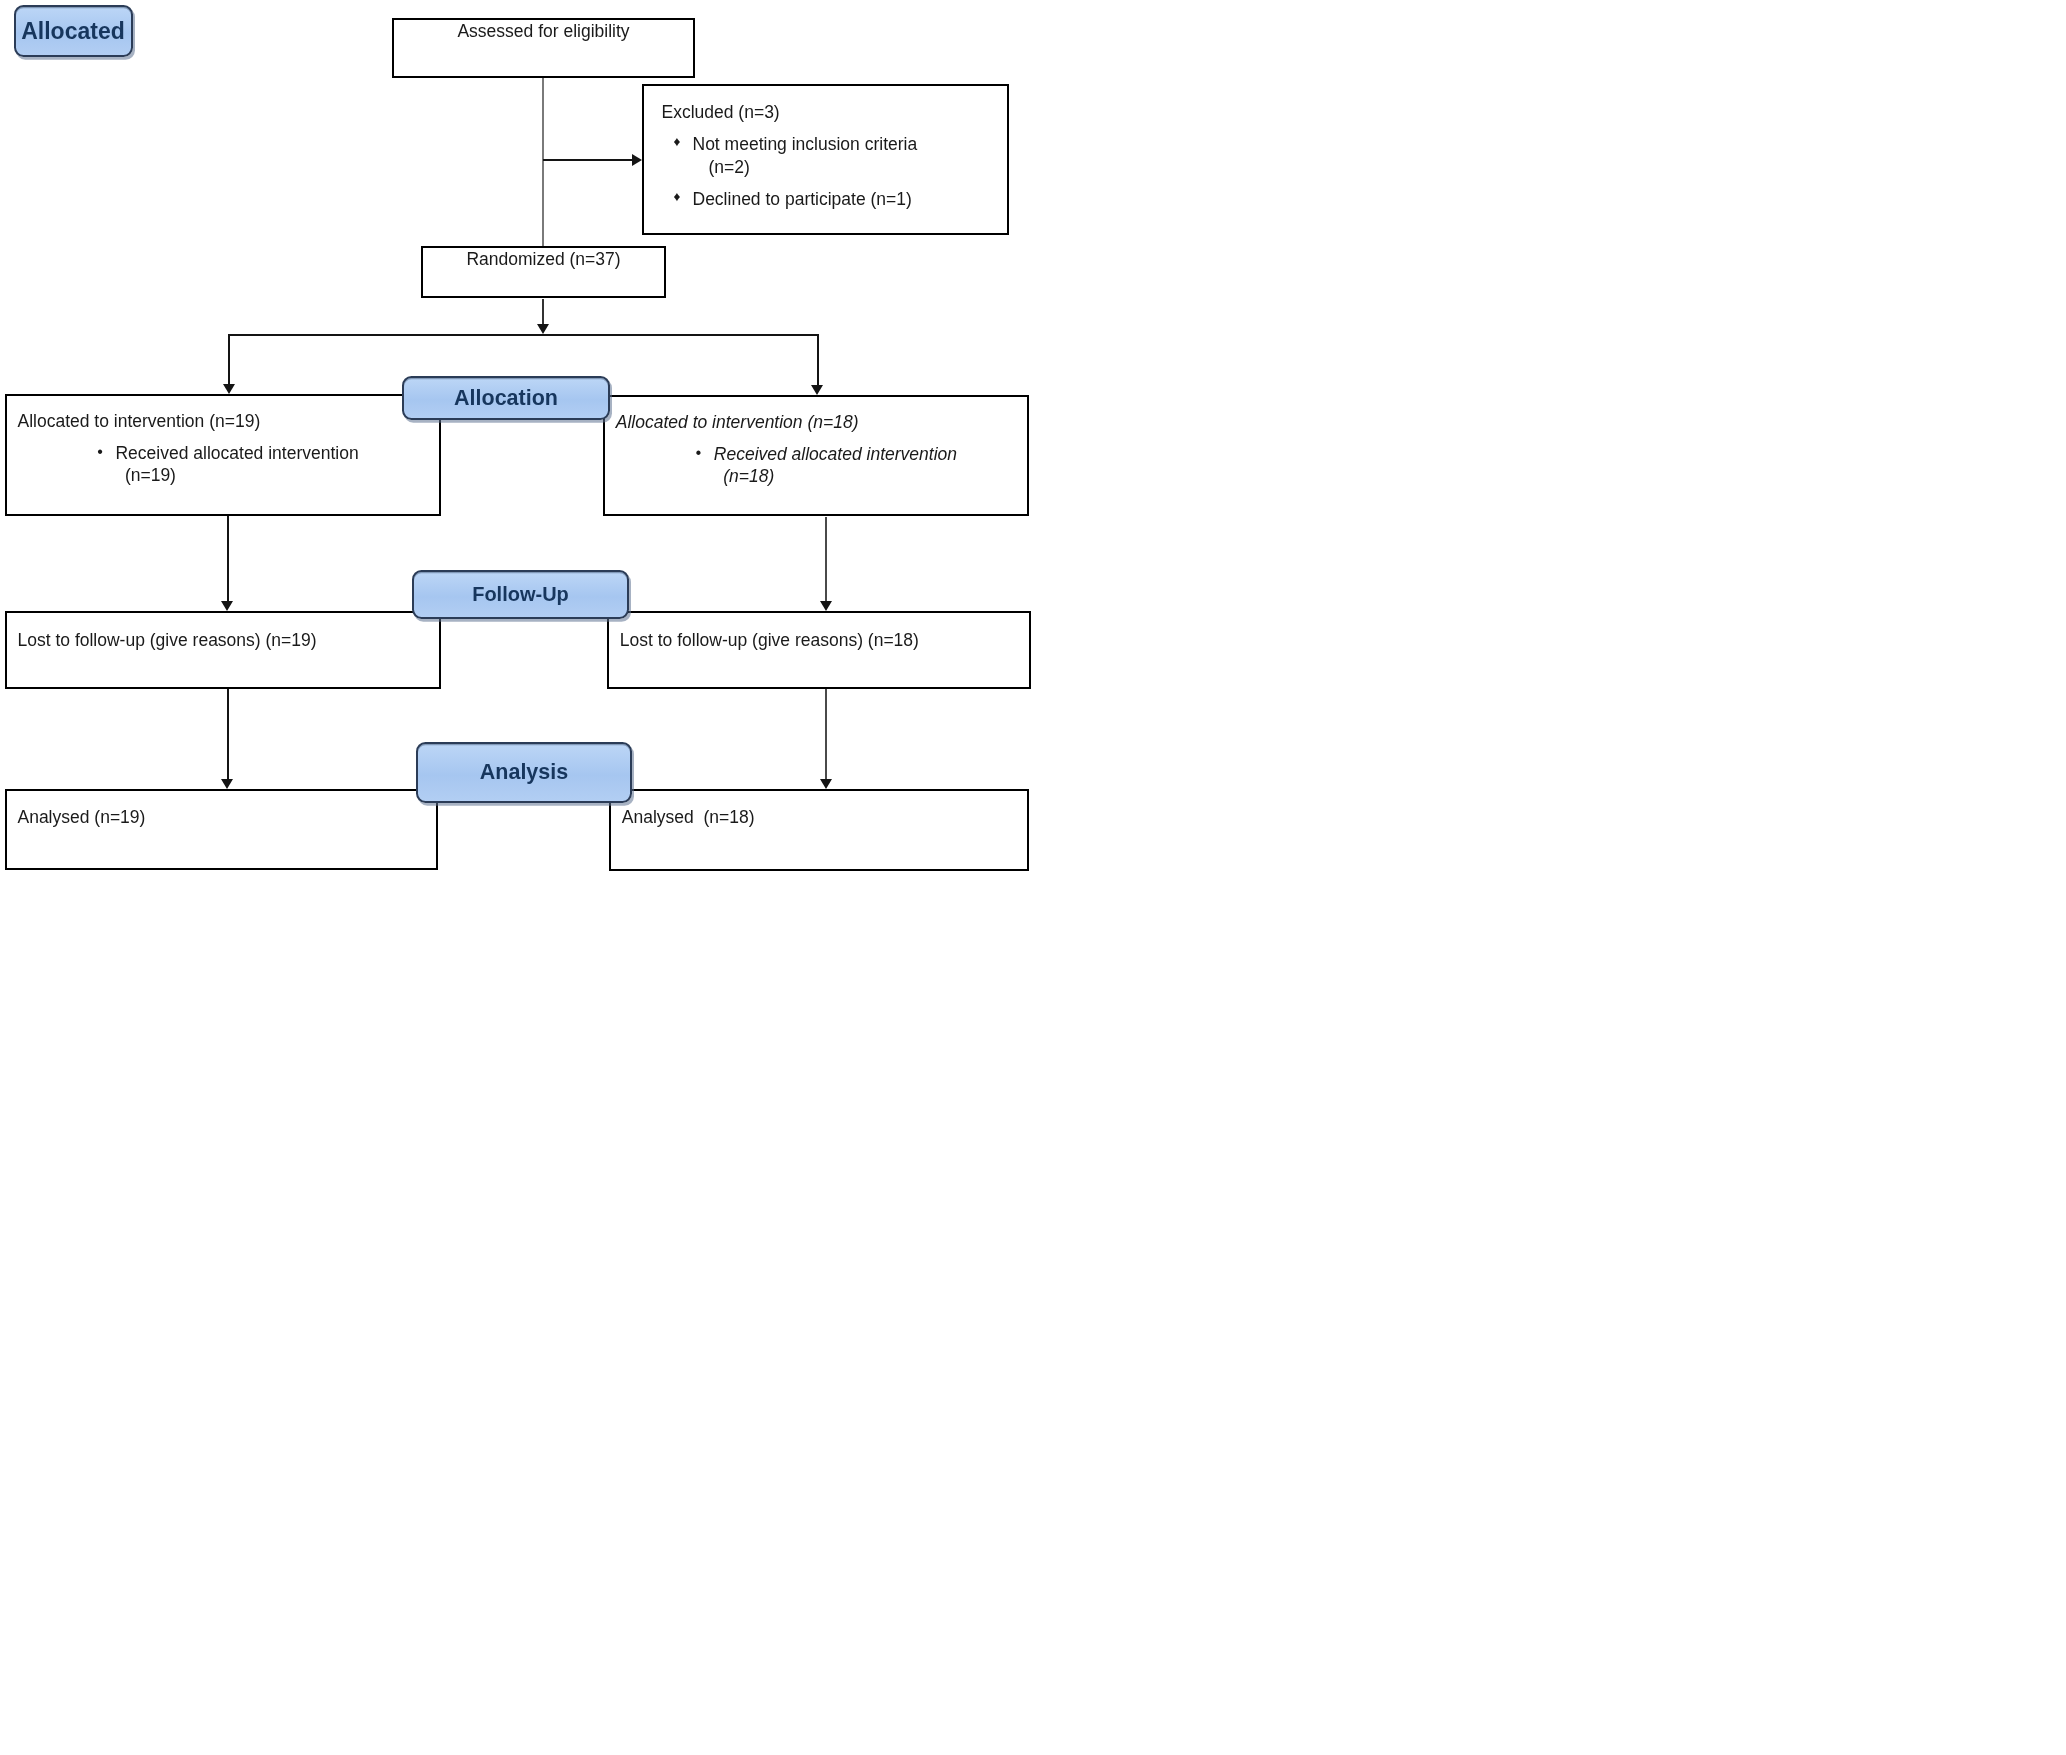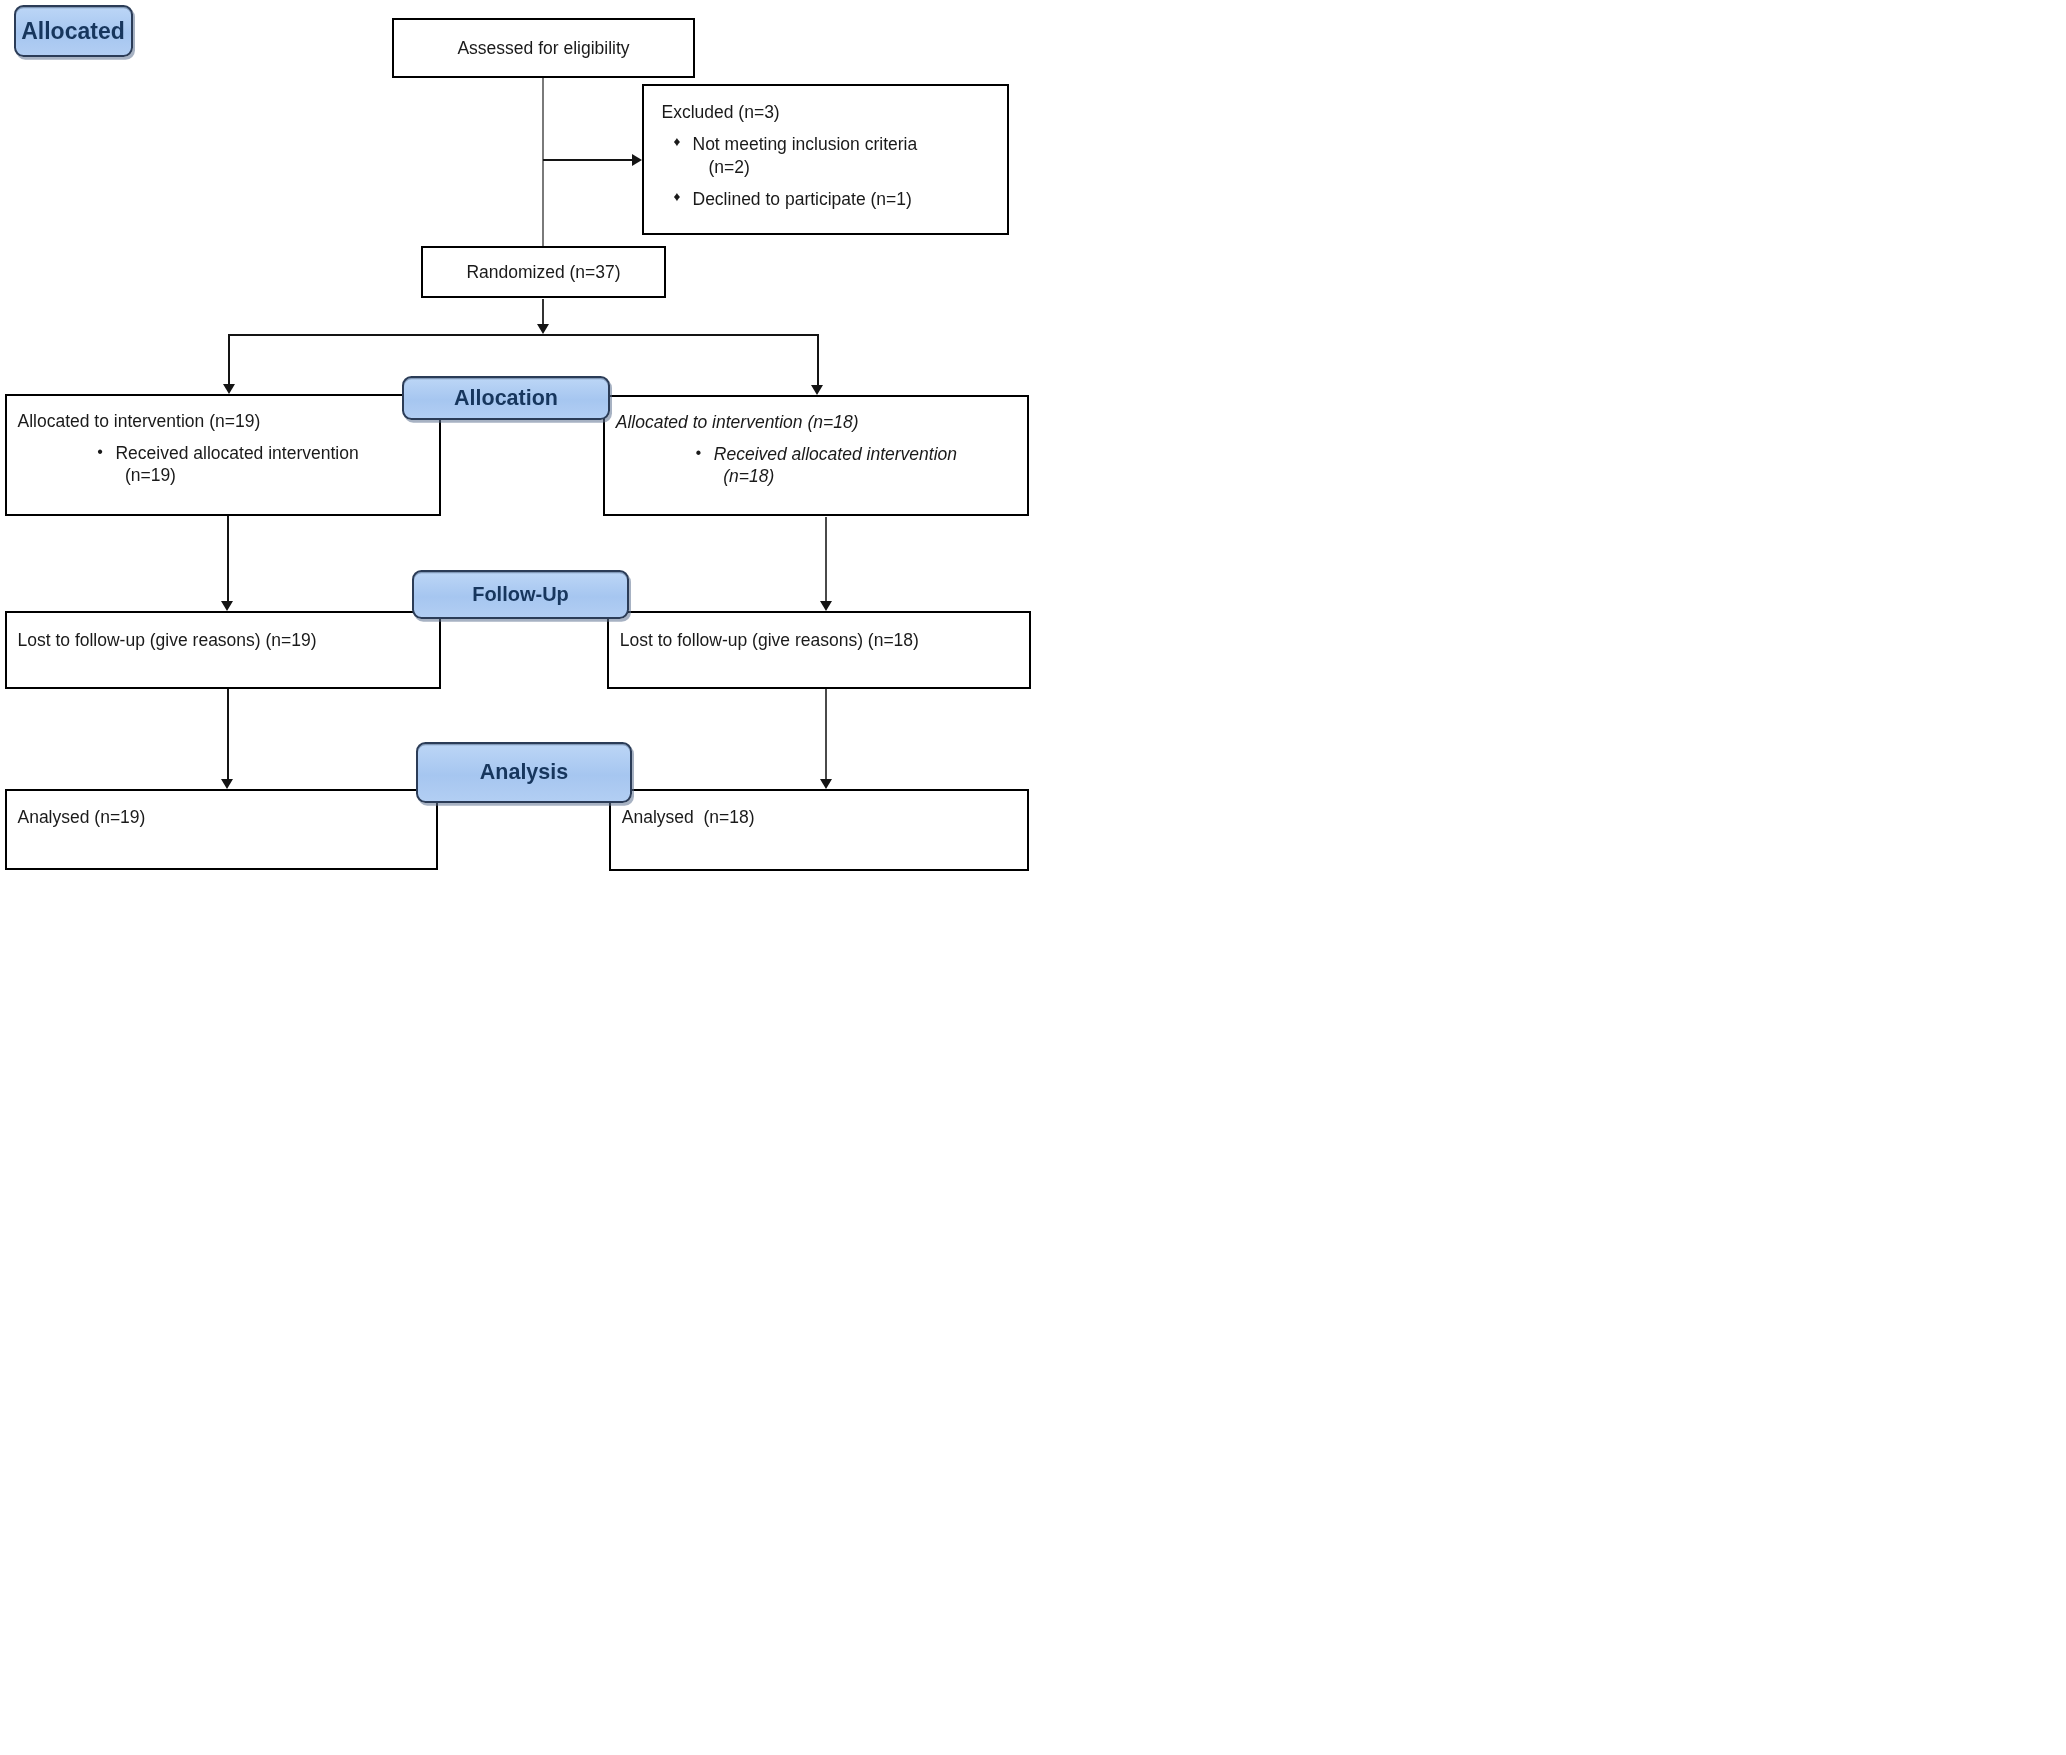--- a/index.html
+++ b/index.html
@@ -2,21 +2,21 @@
 <html style="font-size:10.8px"><head>
 <meta charset="utf-8">
 <style>
   html,body{margin:0;padding:0;background:#ffffff;}
   body{font-family:"Liberation Sans","DejaVu Sans",sans-serif;}
   #canvas{position:relative;width:1033px;height:878px;background:#ffffff;overflow:hidden;}
 
   
   .fbox{position:absolute;background:#ffffff;border:2px solid #000000;box-sizing:border-box;
         color:#1a1a1a;font-size:17.5px;line-height:1.3;z-index:2;}
-  .fbox.center{display:flex;align-items:center;justify-content:center;text-align:center;}
+  .fbox.center{display:flex;align-items:flex-start;justify-content:center;text-align:center;}
 
   
   .badge{position:absolute;z-index:4;border:2px solid #2b3c57;border-radius:9.4px;
          background:linear-gradient(180deg,#bcd6f6 0%,#a6c6f0 55%,#b2cef3 100%);
          box-shadow:2px 2.7px 0 rgba(95,115,145,0.55), inset 0 1.3px 0 rgba(20,40,70,0.35);
          display:flex;align-items:center;justify-content:center;
          color:#17365d;font-weight:bold;box-sizing:border-box;}
 
   
   .vline,.hline{position:absolute;z-index:1;}

